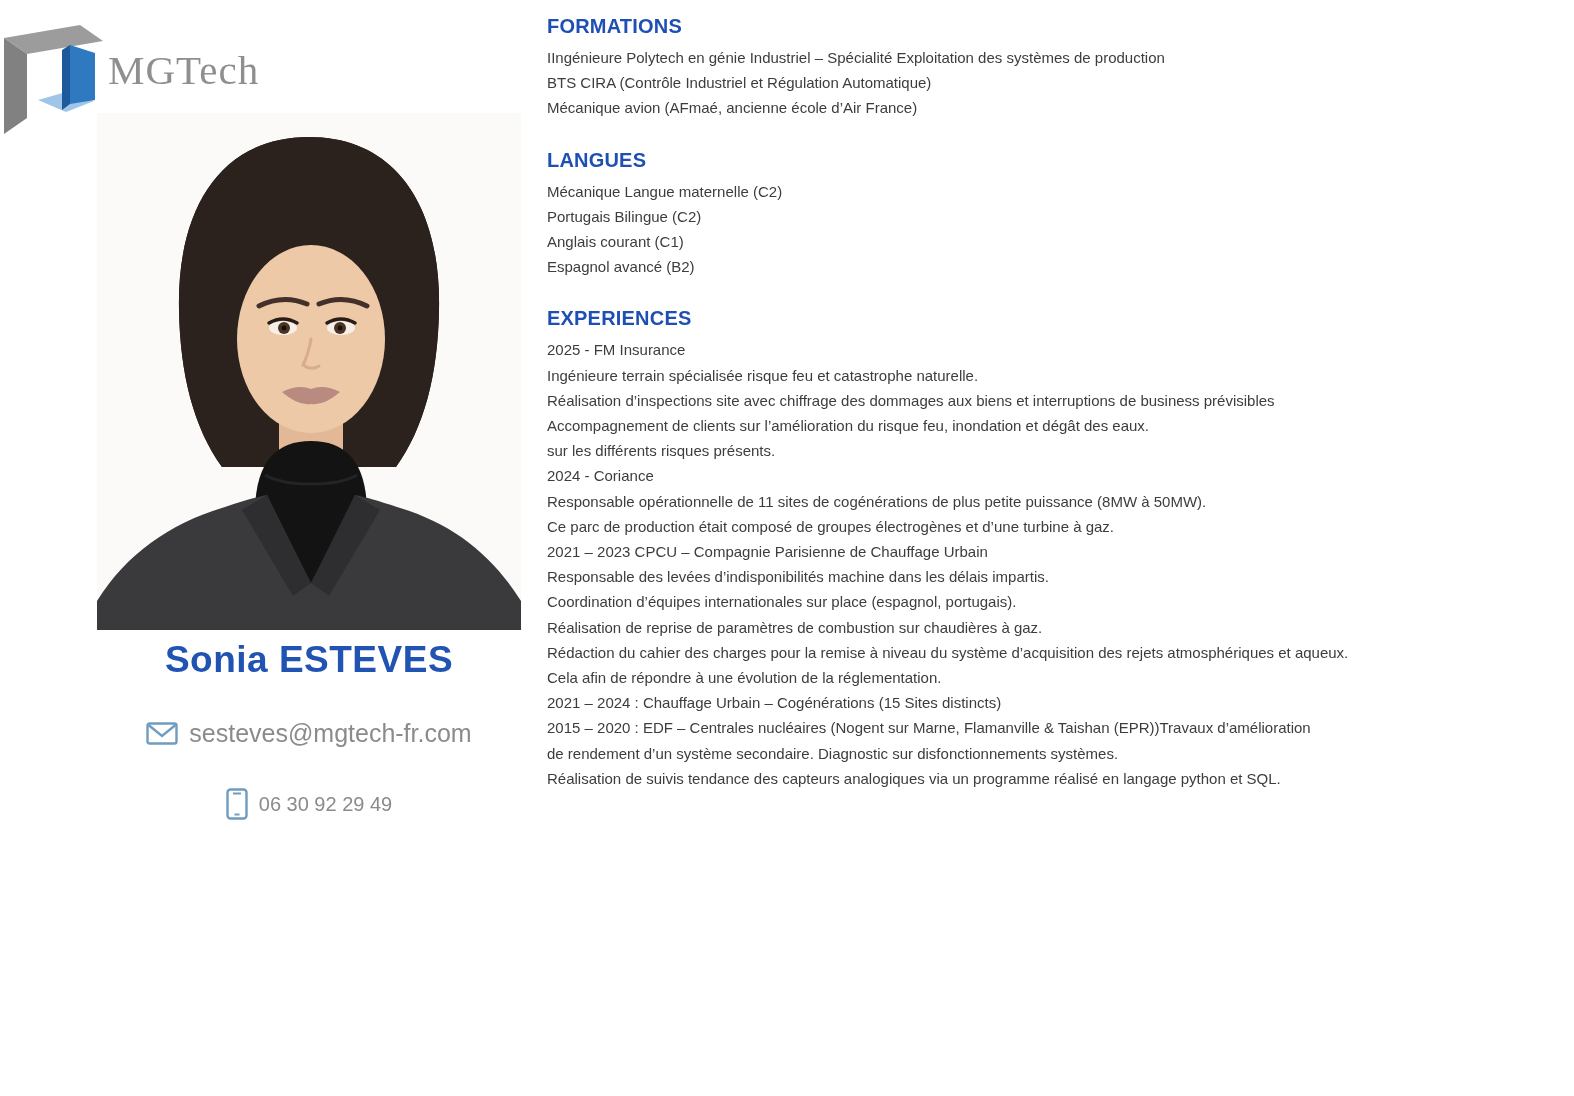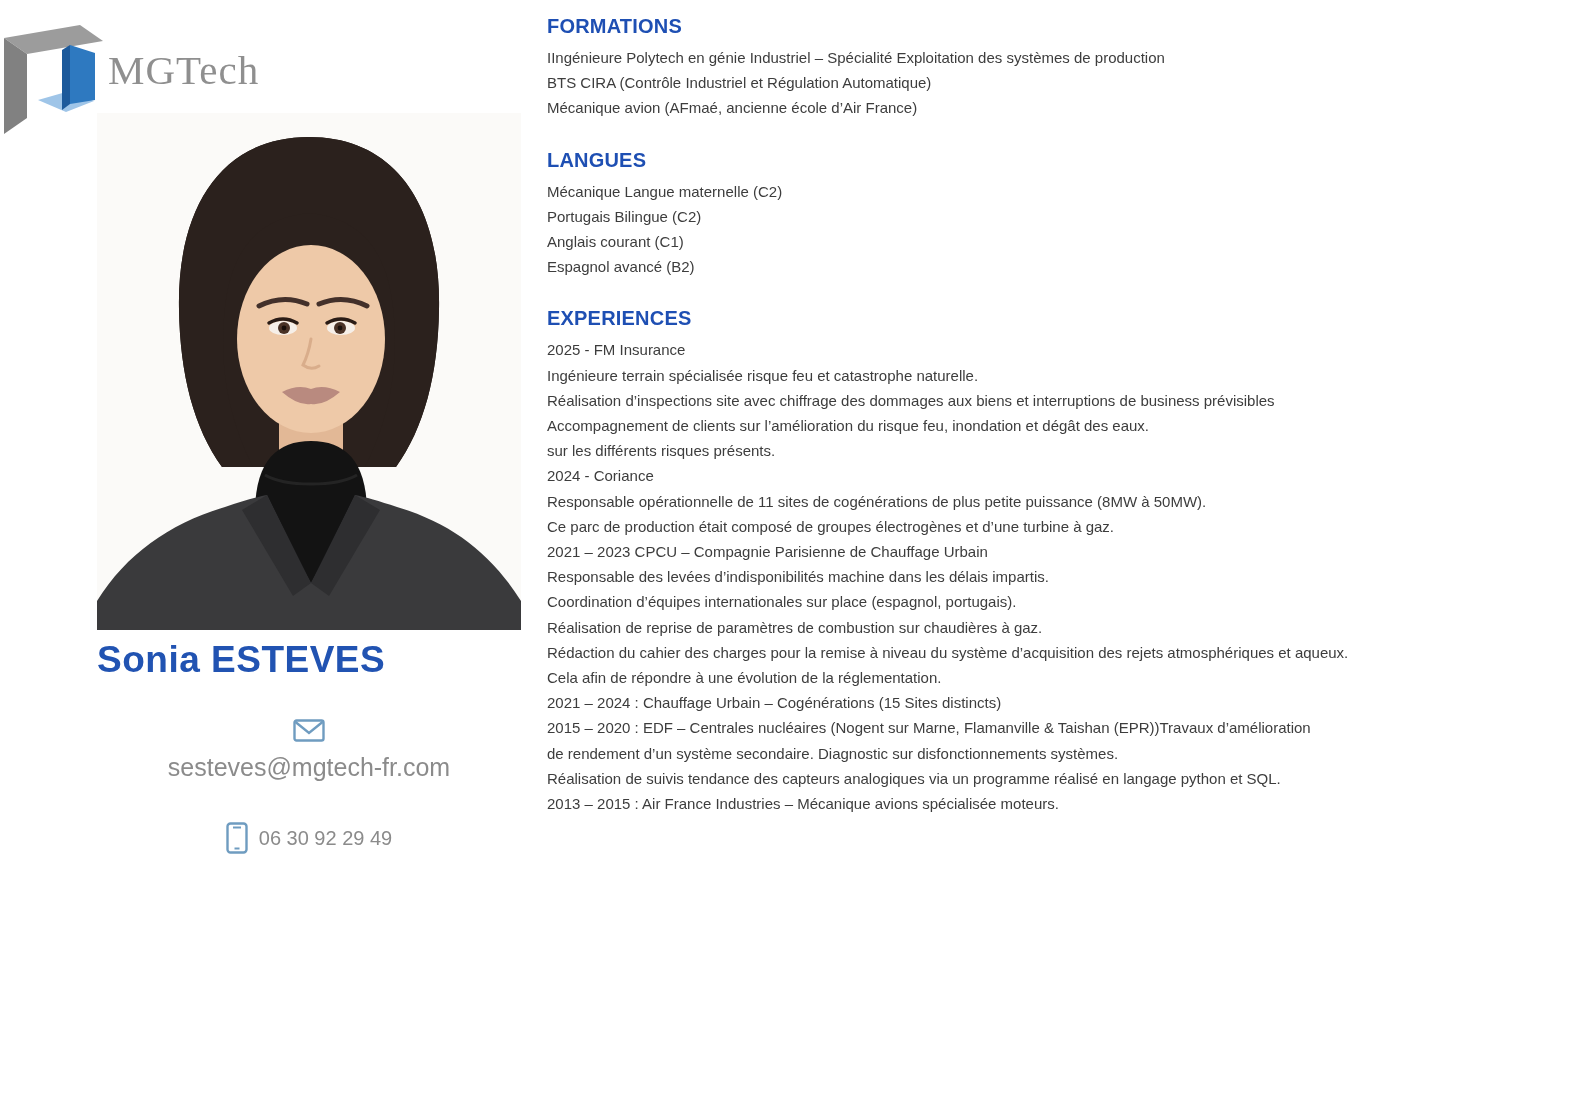--- a/index.html
+++ b/index.html
@@ -8,30 +8,30 @@
     overflow:hidden;font-family:"Liberation Sans",sans-serif;
   }
   
   .brand-logo{position:absolute;left:0;top:8px;width:110px;height:126px;}
   .brand-name{
     position:absolute;left:108px;top:46px;
     font-family:"Liberation Serif",serif;font-size:41px;color:#8f8f8f;
     letter-spacing:1px;
   }
   
-  .left-col{position:absolute;left:97px;top:113px;width:424px;text-align:left;}
+  .left-col{position:absolute;left:97px;top:113px;width:424px;text-align:center;}
   .photo{display:block;width:424px;height:517px;}
   .person-name{
     margin:9px 0 0 0;font-size:37px;font-weight:bold;color:#2153b2;
     letter-spacing:0.5px;
   }
   .contact-row{
     display:flex;justify-content:center;align-items:center;gap:11px;
   }
-  .contact-row.email{margin-top:38px;flex-direction:column;}
+  .contact-row.email{margin-top:38px;}
   .contact-row.phone{margin-top:40px;}
   .contact-text{color:#8b8b8b;}
   .contact-row.email .contact-text{font-size:25px;}
   .contact-row.phone .contact-text{font-size:20px;}
   .contact-icon{flex:0 0 auto;display:block;}
   
   .right-col{position:absolute;left:547px;top:14px;width:1020px;}
   .cv-section{margin:0 0 27px 0;}
   .sec-title{
     margin:0 0 7px 0;font-size:20px;font-weight:bold;color:#1e4fb3;
@@ -145,17 +145,16 @@
         <div class="sec-line">2021 – 2023 CPCU – Compagnie Parisienne de Chauffage Urbain</div>
         <div class="sec-line">Responsable des levées d’indisponibilités machine dans les délais impartis.</div>
         <div class="sec-line">Coordination d’équipes internationales sur place (espagnol, portugais).</div>
         <div class="sec-line">Réalisation de reprise de paramètres de combustion sur chaudières à gaz.</div>
         <div class="sec-line">Rédaction du cahier des charges pour la remise à niveau du système d’acquisition des rejets atmosphériques et aqueux.</div>
         <div class="sec-line">Cela afin de répondre à une évolution de la réglementation.</div>
         <div class="sec-line">2021 – 2024 : Chauffage Urbain – Cogénérations (15 Sites distincts)</div>
         <div class="sec-line">2015 – 2020 : EDF – Centrales nucléaires (Nogent sur Marne, Flamanville &amp; Taishan (EPR))Travaux d’amélioration</div>
         <div class="sec-line">de rendement d’un système secondaire. Diagnostic sur disfonctionnements systèmes.</div>
         <div class="sec-line">Réalisation de suivis tendance des capteurs analogiques via un programme réalisé en langage python et SQL.</div>
-        <div class="sec-line">2013 – 2015 : Air France Industries – Mécanique avions spécialisée moteurs.</div>
       </section>
     </div>
 
 </div>
 
 </body></html>

